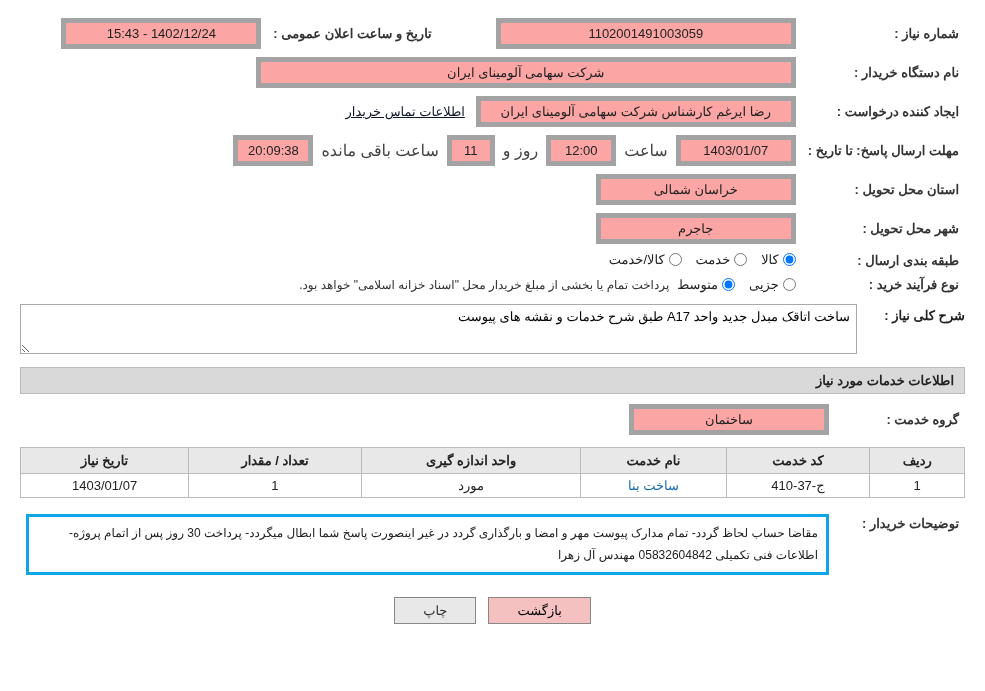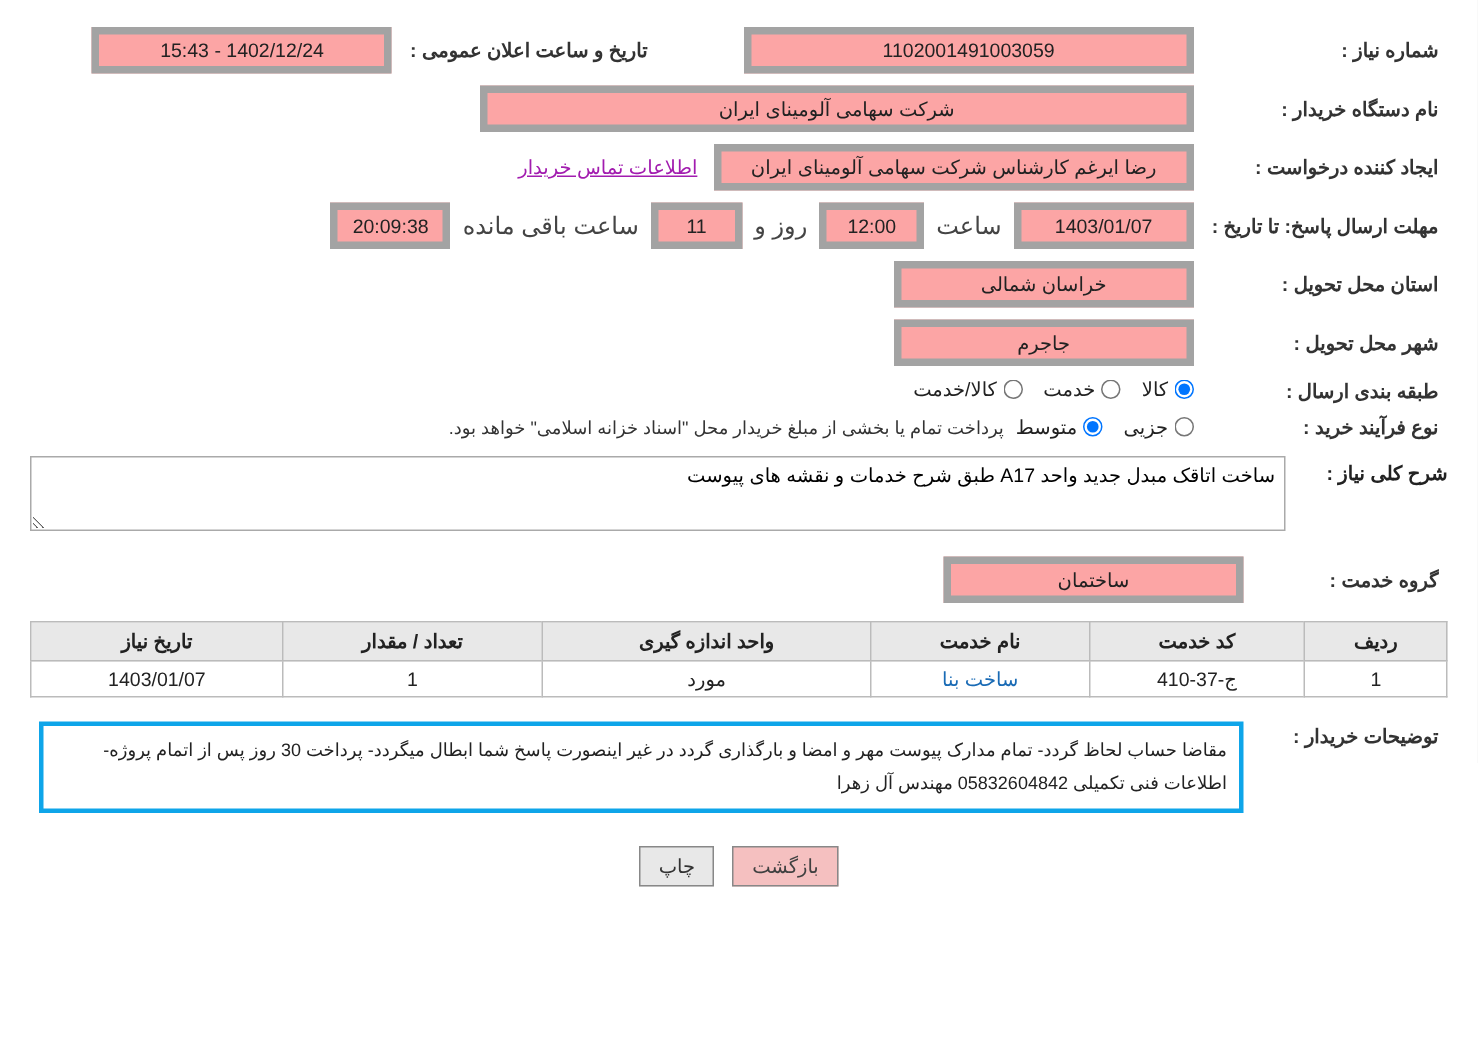--- a/index.html
+++ b/index.html
@@ -58,21 +58,21 @@
     .input-wide {
       width: 300px;
     }
     .input-medium {
       width: 200px;
     }
     .input-short {
       width: 120px;
     }
     .link-blue {
-      color: #a21caf;
+      color: #0f172a;
       text-decoration: underline;
       cursor: pointer;
       text-align: center;
     }
     .section-header {
       background: #d9d9d9;
       border: 1px solid #bbb;
       padding: 5px 10px;
       font-weight: bold;
       margin: 10px 0 6px 0;
@@ -131,29 +131,29 @@
       text-align: right;
     }
     .footer-buttons {
       text-align: center;
       margin: 18px 0 12px 0;
       display: flex;
       justify-content: center;
       gap: 12px;
     }
     .btn {
-      padding: 5px 12px;
+      padding: 5px 28px;
       border: 1px solid #888;
       cursor: pointer;
       font-size: 13px;
       font-family: Tahoma, Arial, sans-serif;
     }
     .btn-back {
       background: #f5c0c0;
-      color: #404040;
+      color: #000000;
     }
     .btn-print {
       background: #e8e8e8;
       color: #333;
     }
     .row-flex {
       display: flex;
       align-items: center;
       gap: 8px;
     }
@@ -178,40 +178,40 @@
           <span class="input-box input-wide">1102001491003059</span>
         </td>
         <td style="width:160px" class="label-cell">تاریخ و ساعت اعلان عمومی :</td>
         <td>
           <span class="input-box input-medium">1402/12/24 - 15:43</span>
         </td>
       </tr>
       <tr>
         <td class="label-cell">نام دستگاه خریدار :</td>
         <td class="value-cell" colspan="3">
-          <span class="input-box" style="width:476px">شرکت سهامی آلومینای ایران</span>
+          <span class="input-box" style="width:540px">شرکت سهامی آلومینای ایران</span>
         </td>
       </tr>
       <tr>
         <td class="label-cell">ایجاد کننده درخواست :</td>
         <td class="value-cell" colspan="3">
           <span class="input-box" style="width:320px;">رضا ایرغم کارشناس شرکت سهامی آلومینای ایران</span>
           &nbsp;
           <span class="link-blue">اطلاعات تماس خریدار</span>
         </td>
       </tr>
       <tr>
         <td class="label-cell">مهلت ارسال پاسخ: تا تاریخ :</td>
         <td class="value-cell" colspan="3">
           <div class="row-flex">
             <span class="input-box input-short">1403/01/07</span>
             <span class="small-label">ساعت</span>
             <span class="input-box" style="width:70px">12:00</span>
             <span class="small-label">روز و</span>
-            <span class="input-box" style="width:61px">11</span>
+            <span class="input-box" style="width:48px">11</span>
             <span class="small-label">ساعت باقی مانده</span>
             <span class="input-box" style="width:80px">20:09:38</span>
           </div>
         </td>
       </tr>
       <tr>
         <td class="label-cell">استان محل تحویل :</td>
         <td class="value-cell" colspan="3">
           <span class="input-box input-medium">خراسان شمالی</span>
         </td>
@@ -262,20 +262,21 @@
     </tbody>
       </table>
 
     <div style="display:flex; align-items:flex-start; gap:8px; margin-bottom:10px;">
       <div style="font-weight:bold; white-space:nowrap; padding-top:4px; min-width:100px;">شرح کلی نیاز :</div>
       <div style="flex:1;">
         <textarea class="textarea-box" readonly="" style="">ساخت اتاقک مبدل جدید واحد A17 طبق شرح خدمات و نقشه های پیوست</textarea>
       </div>
     </div>
 
+    <div class="section-header">اطلاعات خدمات مورد نیاز</div>
 
     <table class="form-table">
       <tbody>
           <tr>
         <td class="label-cell">گروه خدمت :</td>
         <td>
           <span class="input-box input-medium">ساختمان</span>
         </td>
       </tr>
     </tbody>

